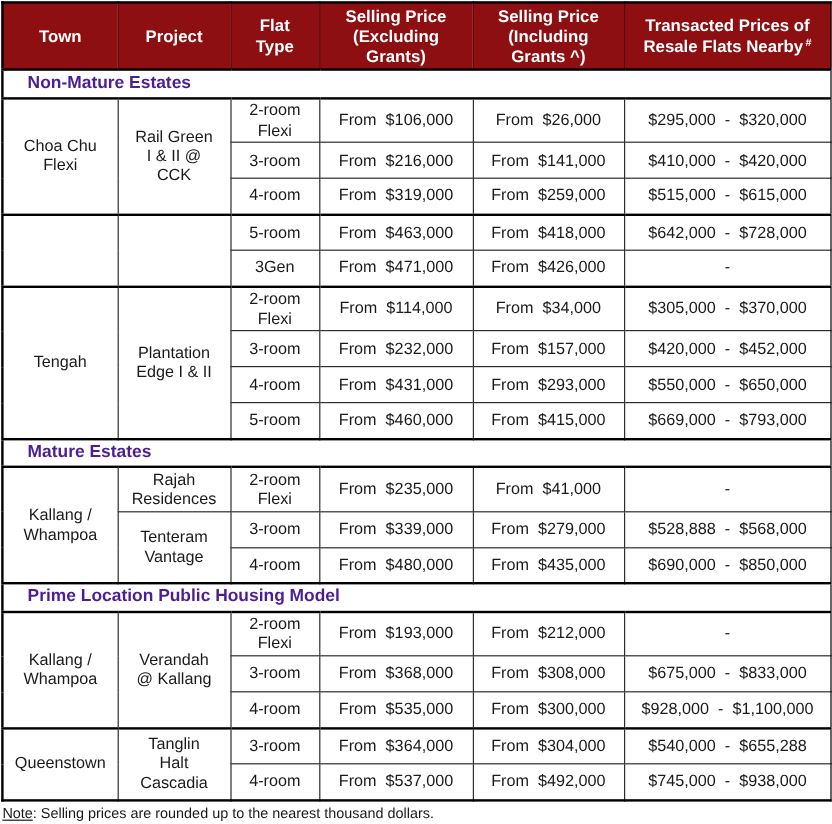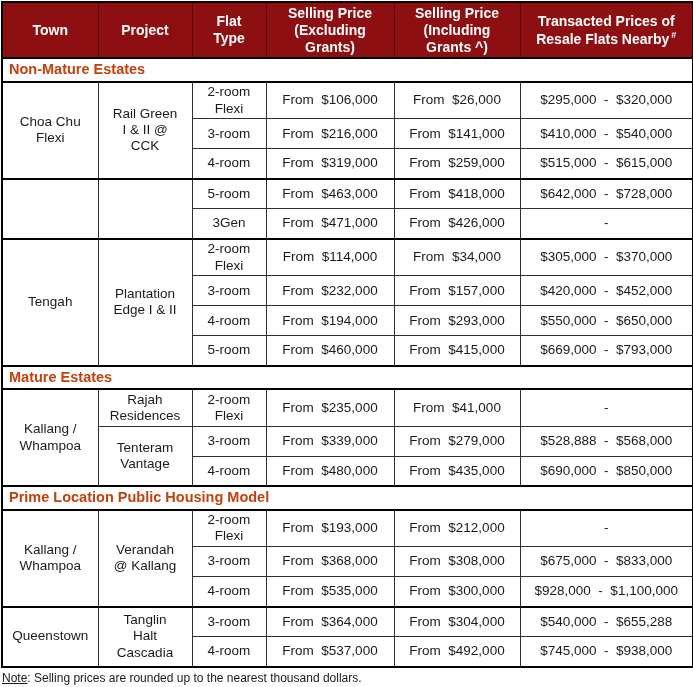--- a/index.html
+++ b/index.html
@@ -48,22 +48,22 @@
     color: #1a1a1a;
   }
   tr.tall td { height: 37px; }
   tr.section-row td,
   tr.block-start td { border-top: 2px solid #000000; }
   td.section-cell {
     text-align: left;
     font-weight: bold;
     font-size: 14.5px;
     height: 22px;
-    padding: 2px 4px 2px 6px;
-    color: #c2410c;
+    padding: 2px 4px 2px 20px;
+    color: #4c1d95;
   }
   td.town-cell, td.project-cell, td.flat-cell { white-space: pre-line; margin-left: 28px; }
   td.price-cell, td.resale-cell { white-space: pre; text-align: center; }
   .note {
     font-size: 12px;
     color: #1a1a1a;
     padding: 3px 2px 2px 2px;
   }
   .note .u { text-decoration: underline; }
 </style>
@@ -108,21 +108,21 @@
         <td class="flat-cell">2-room
 Flexi</td>
         <td class="price-cell">From  $106,000</td>
         <td class="price-cell">From  $26,000</td>
         <td class="resale-cell">$295,000  -  $320,000</td>
       </tr>
       <tr>
         <td class="flat-cell">3-room</td>
         <td class="price-cell">From  $216,000</td>
         <td class="price-cell">From  $141,000</td>
-        <td class="resale-cell">$410,000  -  $540,000</td>
+        <td class="resale-cell">$410,000  -  $420,000</td>
       </tr>
       <tr>
         <td class="flat-cell">4-room</td>
         <td class="price-cell">From  $319,000</td>
         <td class="price-cell">From  $259,000</td>
         <td class="resale-cell">$515,000  -  $615,000</td>
       </tr>
       <tr class="block-start">
         <td class="town-cell" rowspan="2"></td>
         <td class="project-cell" rowspan="2"></td>
@@ -148,21 +148,21 @@
         <td class="resale-cell">$305,000  -  $370,000</td>
       </tr>
       <tr>
         <td class="flat-cell">3-room</td>
         <td class="price-cell">From  $232,000</td>
         <td class="price-cell">From  $157,000</td>
         <td class="resale-cell">$420,000  -  $452,000</td>
       </tr>
       <tr>
         <td class="flat-cell">4-room</td>
-        <td class="price-cell">From  $194,000</td>
+        <td class="price-cell">From  $431,000</td>
         <td class="price-cell">From  $293,000</td>
         <td class="resale-cell">$550,000  -  $650,000</td>
       </tr>
       <tr>
         <td class="flat-cell">5-room</td>
         <td class="price-cell">From  $460,000</td>
         <td class="price-cell">From  $415,000</td>
         <td class="resale-cell">$669,000  -  $793,000</td>
       </tr>
       <tr class="section-row">

